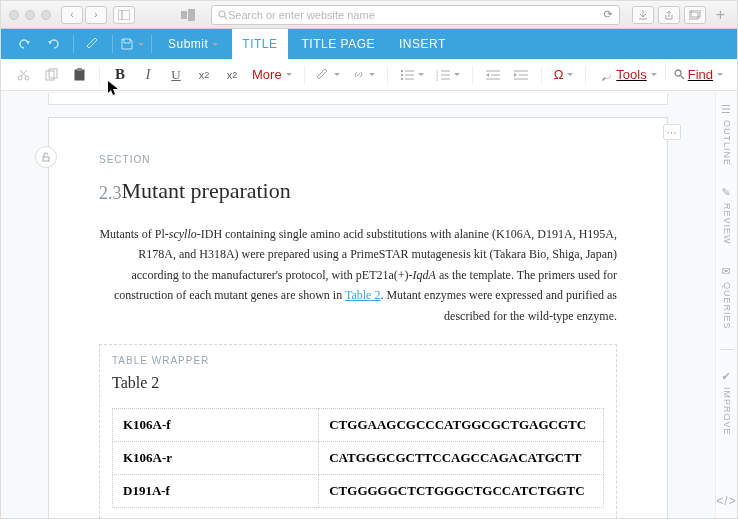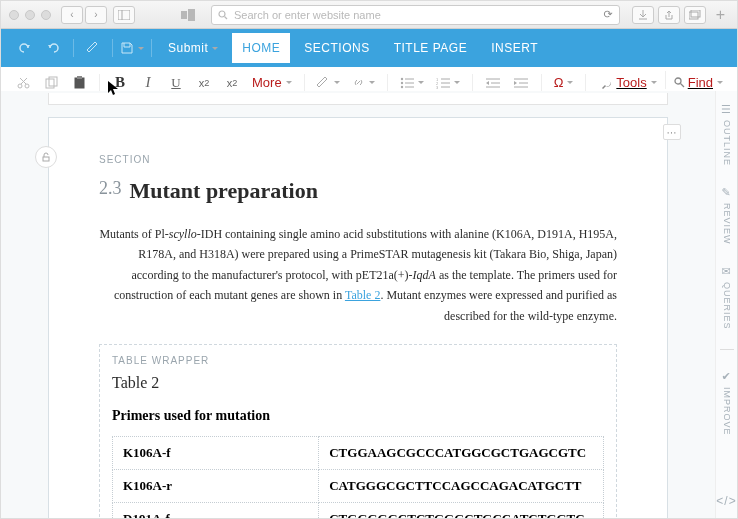--- a/index.html
+++ b/index.html
@@ -4,27 +4,27 @@
 <style>
 * { box-sizing: border-box; margin: 0; padding: 0; }
 body { width: 738px; height: 519px; font-family: -apple-system, "Helvetica Neue", Arial, sans-serif; background: #fff; overflow: hidden; position: relative; border: 1px solid #ddd; }
 
 
 .browser-bar { height: 28px; background: linear-gradient(#f6f6f6,#e9e9e9); border-bottom: 1px solid #d0d0d0; display: flex; align-items: center; padding: 0 8px; gap: 6px; }
 .traffic { display: flex; gap: 6px; margin-right: 4px; }
 .dot { width: 10px; height: 10px; border-radius: 50%; background: #dcdcdc; border: 1px solid #c8c8c8; }
 .nav-btn { width: 22px; height: 18px; border: 1px solid #ccc; border-radius: 3px; background: #fafafa; display: flex; align-items: center; justify-content: center; color: #999; font-size: 10px; }
 .nav-group { display: flex; gap: 2px; }
-.url-box { flex: 1; height: 20px; border: 1px solid #ccc; border-radius: 3px; background: #fff; display: flex; align-items: center; padding: 0 6px; color: #b9b9b9; font-size: 11px; gap: 6px; margin: 0 6px; }
+.url-box { flex: 1; height: 20px; border: 1px solid #ccc; border-radius: 3px; background: #fff; display: flex; align-items: center; padding: 0 6px; color: #b9b9b9; font-size: 11px; margin: 0 6px; }
 .url-box .reload { margin-left: auto; color: #888; }
 .right-chrome { display: flex; gap: 4px; }
 .plus-tab { color: #aaa; font-size: 16px; padding: 0 4px; }
 
 
-.ribbon { background: #3ba3de; height: 38px; display: flex; align-items: center; color: #fff; font-size: 12px; padding: 0 10px; gap: 4px; }
+.ribbon { background: #3ba3de; height: 30px; display: flex; align-items: center; color: #fff; font-size: 12px; padding: 0 10px; gap: 4px; }
 .r-icon { width: 26px; height: 22px; display: flex; align-items: center; justify-content: center; color: #c9e7f7; cursor: pointer; }
 .r-sep { width: 1px; height: 18px; background: rgba(255,255,255,0.25); margin: 0 2px; }
 .r-item { padding: 0 10px; height: 30px; display: flex; align-items: center; letter-spacing: 0.5px; cursor: pointer; }
 .r-item.active { background: #fff; color: #3ba3de; font-weight: 500; }
 
 
 .toolbar { height: 32px; display: flex; align-items: center; padding: 0 10px; gap: 4px; border-bottom: 1px solid #e5e5e5; background: #fff; }
 .t-btn { min-width: 24px; height: 24px; display: flex; align-items: center; justify-content: center; color: #b91c1c; font-size: 13px; cursor: pointer; padding: 0 4px; position: relative; }
 .t-sep { width: 1px; height: 18px; background: #eee; margin: 0 4px; }
 .t-drop::after { content: ""; border: 3px solid transparent; border-top-color: #aaa; margin-left: 4px; margin-top: 3px; }
@@ -35,23 +35,23 @@
 .t-right { margin-left: auto; display: flex; text-decoration: underline; }
 
 
 .workspace { position: absolute; top: 90px; left: 0; right: 22px; bottom: 0; background: #f7f9fa; overflow: auto; }
 .page-stub { margin: 2px auto 0; width: 620px; height: 12px; background: #fff; border: 1px solid #e3e3e3; border-top: none; }
 .page { margin: 12px auto 0; width: 620px; min-height: 500px; background: #fff; border: 1px solid #d8e0e5; position: relative; padding: 36px 50px 20px; }
 .more-tab { position: absolute; right: -14px; top: 6px; width: 18px; height: 16px; border: 1px solid #ddd; background: #fff; border-radius: 2px; color: #888; font-size: 10px; display: flex; align-items: center; justify-content: center; letter-spacing: 1px; }
 .lock { position: absolute; left: -14px; top: 28px; width: 22px; height: 22px; border: 1px solid #ddd; border-radius: 50%; background: #fff; color: #aaa; font-size: 11px; display: flex; align-items: center; justify-content: center; }
 
 .sec-label { font-size: 10px; letter-spacing: 1px; color: #9aa5ad; margin-bottom: 13px; }
-.sec-head { display: flex; align-items: flex-start; gap: 8px; margin-bottom: 20px; }
+.sec-head { display: flex; align-items: flex-end; gap: 0; margin-bottom: 20px; }
 .sec-num { color: #8a949c; font-family: Georgia, serif; font-size: 18px; }
-.sec-title { font-family: Georgia, serif; font-size: 22px; color: #2b2b2b; font-weight: bold; }
+.sec-title { font-family: Georgia, serif; font-size: 22px; color: #2b2b2b; font-weight: normal; }
 .body-text { font-family: Georgia, serif; font-size: 12px; line-height: 1.7; color: #2b2b2b; text-align: right; }
 .body-text em { font-style: italic; }
 .body-text a { color: #3ba3de; text-decoration: underline; }
 
 .table-wrap { margin-top: 18px; border: 1px dashed #d0d8de; padding: 10px 12px; }
 .table-label { font-size: 10px; letter-spacing: 1px; color: #9aa5ad; margin-bottom: 8px; }
 .table-title { font-family: Georgia, serif; font-size: 16px; color: #2b2b2b; margin-bottom: 16px; }
 .table-caption { font-family: Georgia, serif; font-size: 14px; font-weight: bold; margin-bottom: 12px; }
 table { width: 100%; border-collapse: collapse; }
 td { border: 1px dotted #c5cdd3; padding: 8px 10px; font-family: Georgia, serif; font-size: 13px; font-weight: bold; }
@@ -148,24 +148,21 @@
   <div class="r-icon t-drop">
     <svg width="14" height="14">
         <path d="M2 2h8l2 2v8H2z M4 2v4h6V2" fill="none" stroke="#c9e7f7"></path>
       </svg>
   </div>
   <div class="r-sep"></div>
   <div class="r-item t-drop">
       <span>Submit</span>
     </div>
   <div class="r-item active">
-      <span>HOME</span>
-    </div>
-  <div class="r-item">
-      <span>SECTIONS</span>
+      <span>TITLE</span>
     </div>
   <div class="r-item">
       <span>TITLE PAGE</span>
     </div>
   <div class="r-item">
       <span>INSERT</span>
     </div>
 </div>
 
 <div class="toolbar">
@@ -283,21 +280,20 @@
     <div class="sec-head">
       <div class="sec-num">2.3</div>
       <div class="sec-title">Mutant preparation</div>
     </div>
     <p class="body-text">
       <span>Mutants of Pl-</span><em>scyllo</em><span>-IDH containing single amino acid substitutions with alanine (K106A, D191A, H195A, R178A, and H318A) were prepared using a PrimeSTAR mutagenesis kit (Takara Bio, Shiga, Japan) according to the manufacturer's protocol, with pET21a(+)-</span><em>IqdA</em><span> as the template. The primers used for construction of each mutant genes are shown in </span><a href="#">Table 2</a><span>. Mutant enzymes were expressed and purified as described for the wild-type enzyme.</span>
     </p>
     <div class="table-wrap">
       <div class="table-label">TABLE WRAPPER</div>
       <div class="table-title">Table 2</div>
-      <div class="table-caption">Primers used for mutation</div>
       <table>
         <tbody>
             <tr>
               <td>K106A-f</td>
               <td>CTGGAAGCGCCCATGGCGCTGAGCGTC</td>
             </tr>
         <tr>
               <td>K106A-r</td>
               <td>CATGGGCGCTTCCAGCCAGACATGCTT</td>
             </tr>

